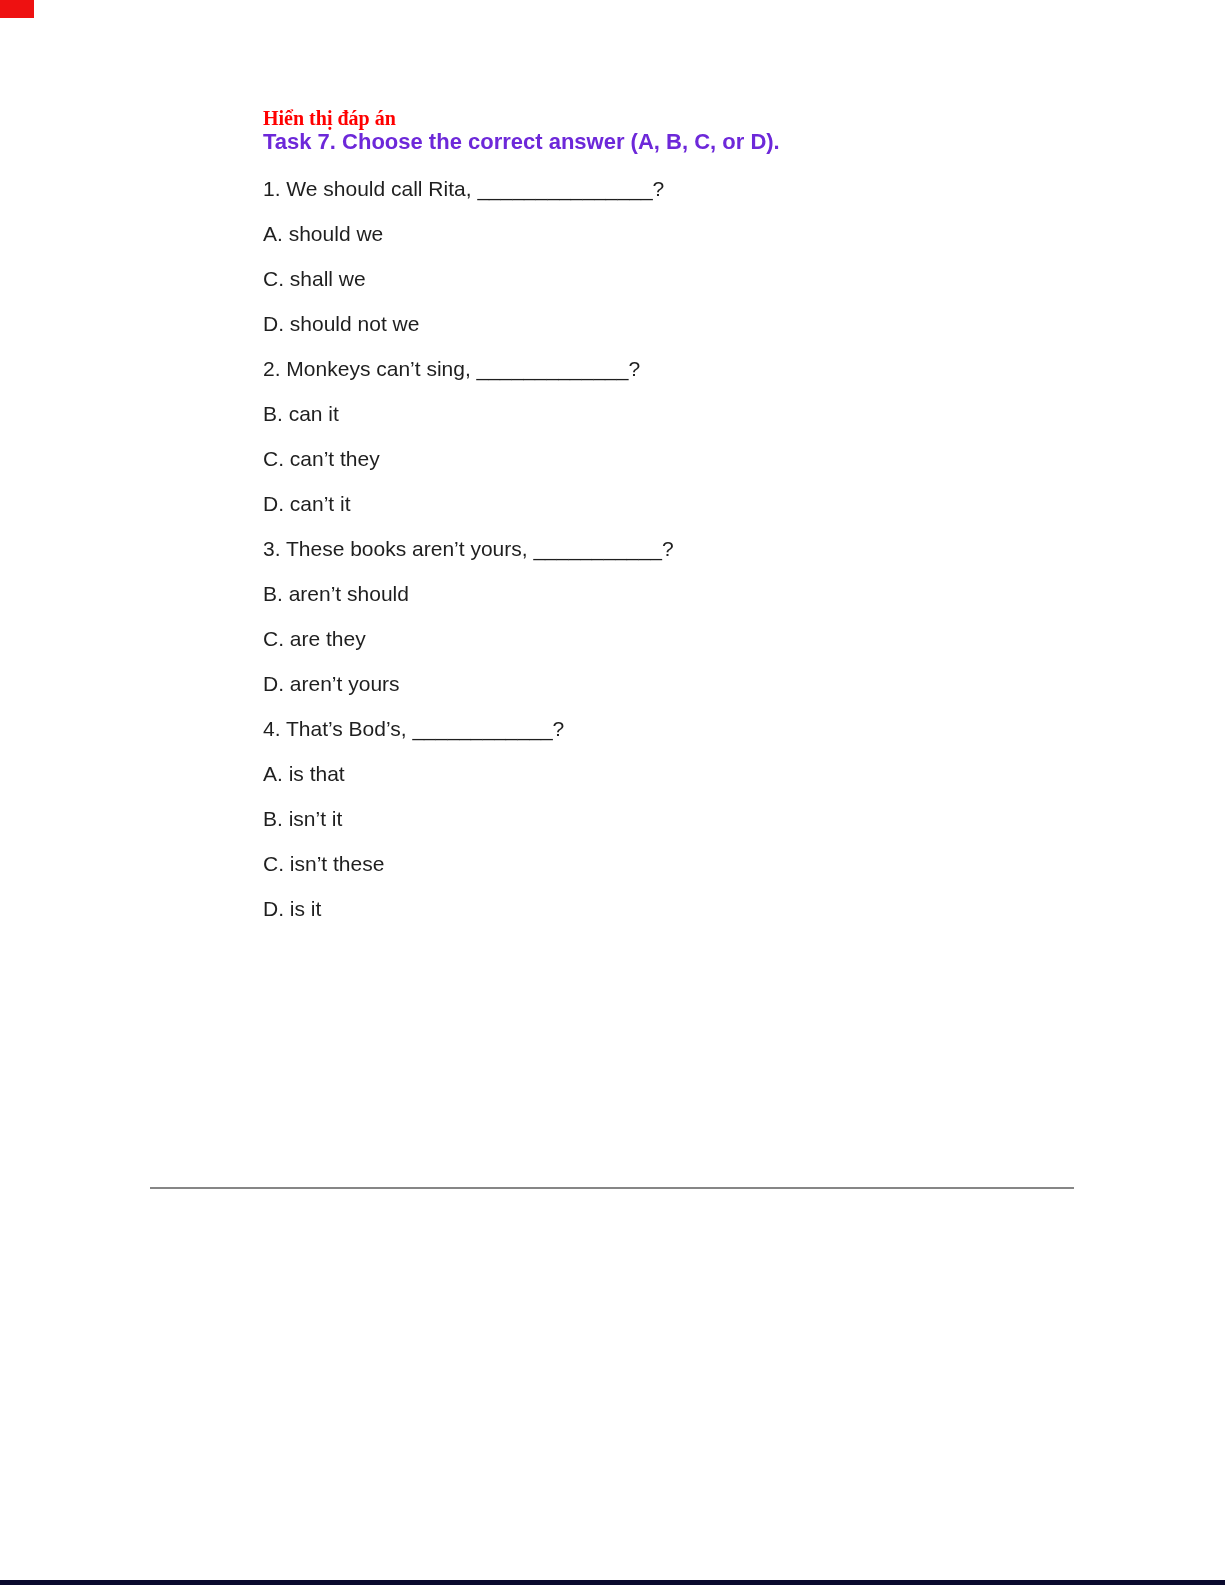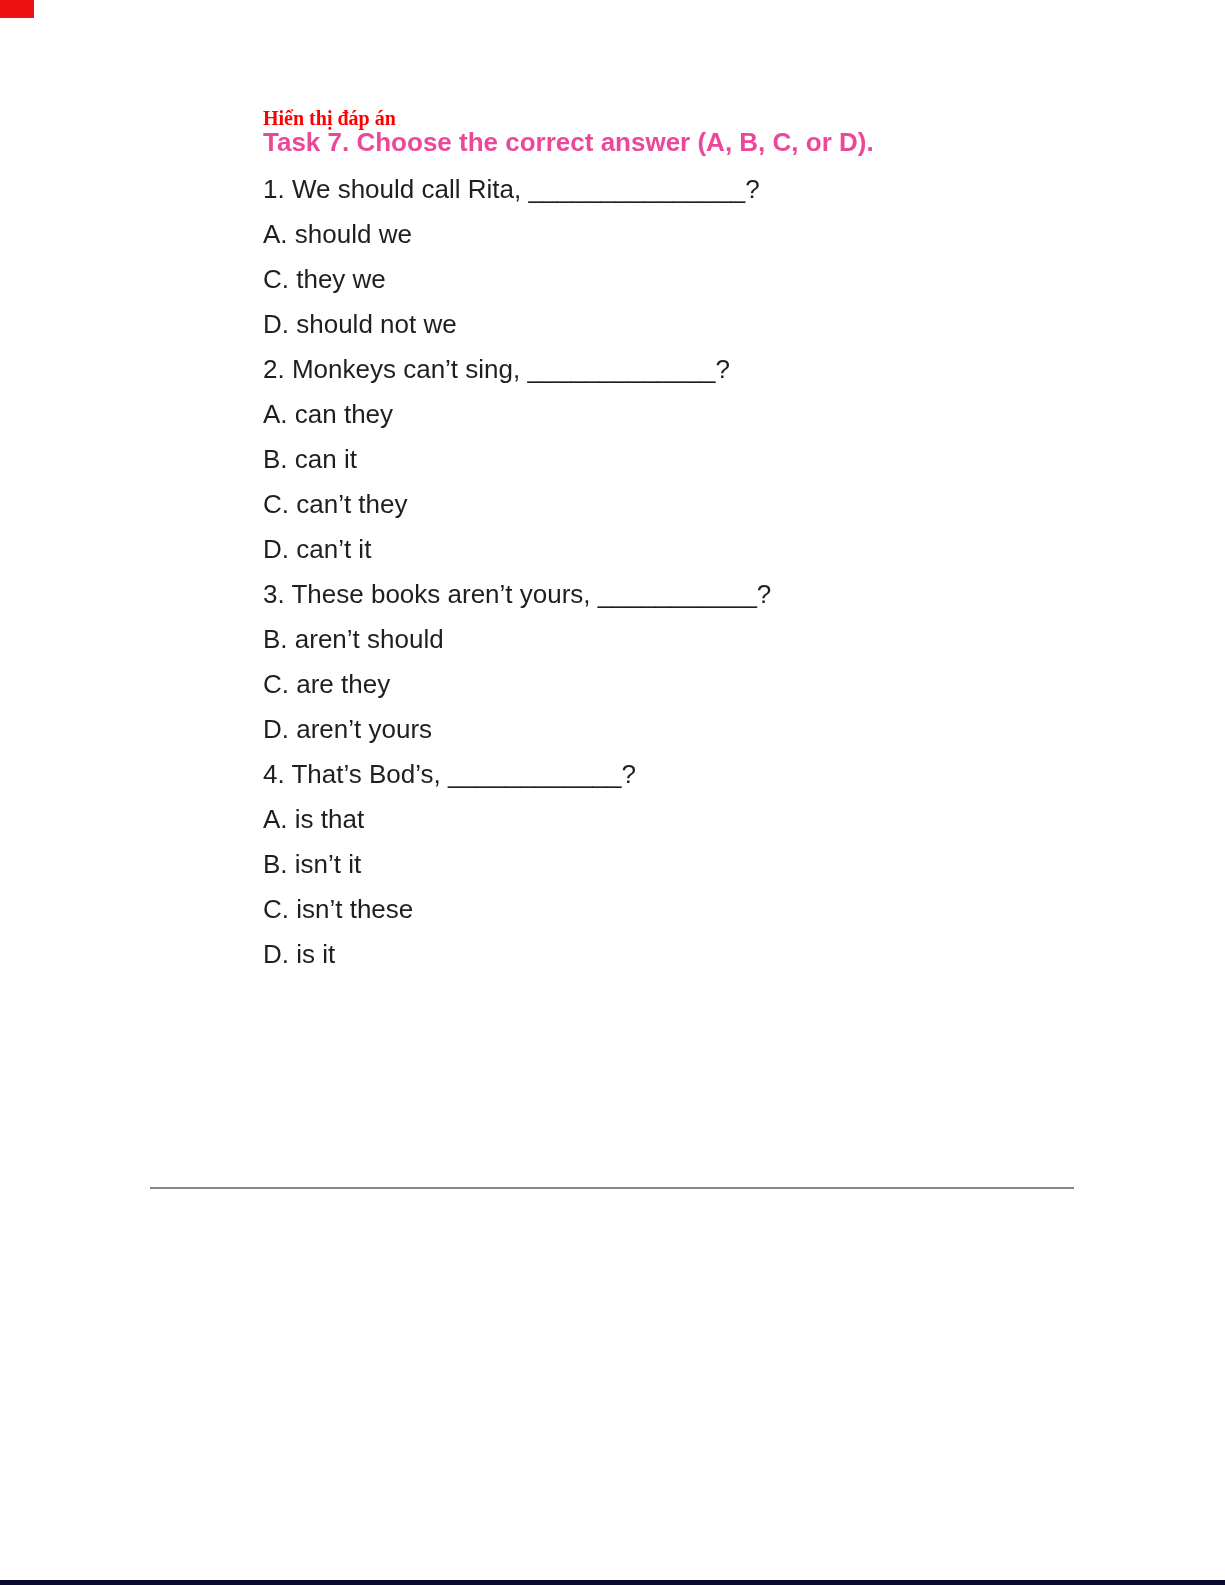--- a/index.html
+++ b/index.html
@@ -35,28 +35,28 @@
     display: inline-block;
     font-family: "Liberation Serif", serif;
     font-weight: bold;
     font-size: 20px;
     line-height: 24px;
     color: var(--link-red);
     text-decoration: none;
     cursor: pointer;
   }
   .task-title {
-    font-size: 26px;
+    font-size: 22px;
     line-height: 24px;
     font-weight: bold;
-    color: #ec4899;
+    color: #6d28d9;
     margin-bottom: 24px;
   }
   .line {
-    font-size: 26px;
+    font-size: 21px;
     line-height: 22px;
     margin-bottom: 23px;
     color: var(--text-color);
     white-space: pre;
   }
   .divider {
     position: absolute;
     left: 150px;
     top: 1187px;
     width: 924px;
@@ -82,28 +82,27 @@
   <div class="content">
 
     <a class="show-answer">Hiển thị đáp án</a>
 
     <div class="task-title">Task 7. Choose the correct answer (A, B, C, or D).</div>
 
     
     <div>
       <p class="line">1. We should call Rita, _______________?</p>
       <p class="line">A. should we</p>
-      <p class="line">C. they we</p>
+      <p class="line">C. shall we</p>
       <p class="line">D. should not we</p>
     </div>
 
     
     <div>
       <p class="line">2. Monkeys can’t sing, _____________?</p>
-      <p class="line">A. can they</p>
       <p class="line">B. can it</p>
       <p class="line">C. can’t they</p>
       <p class="line">D. can’t it</p>
     </div>
 
     
     <div>
       <p class="line">3. These books aren’t yours, ___________?</p>
       <p class="line">B. aren’t should</p>
       <p class="line">C. are they</p>

